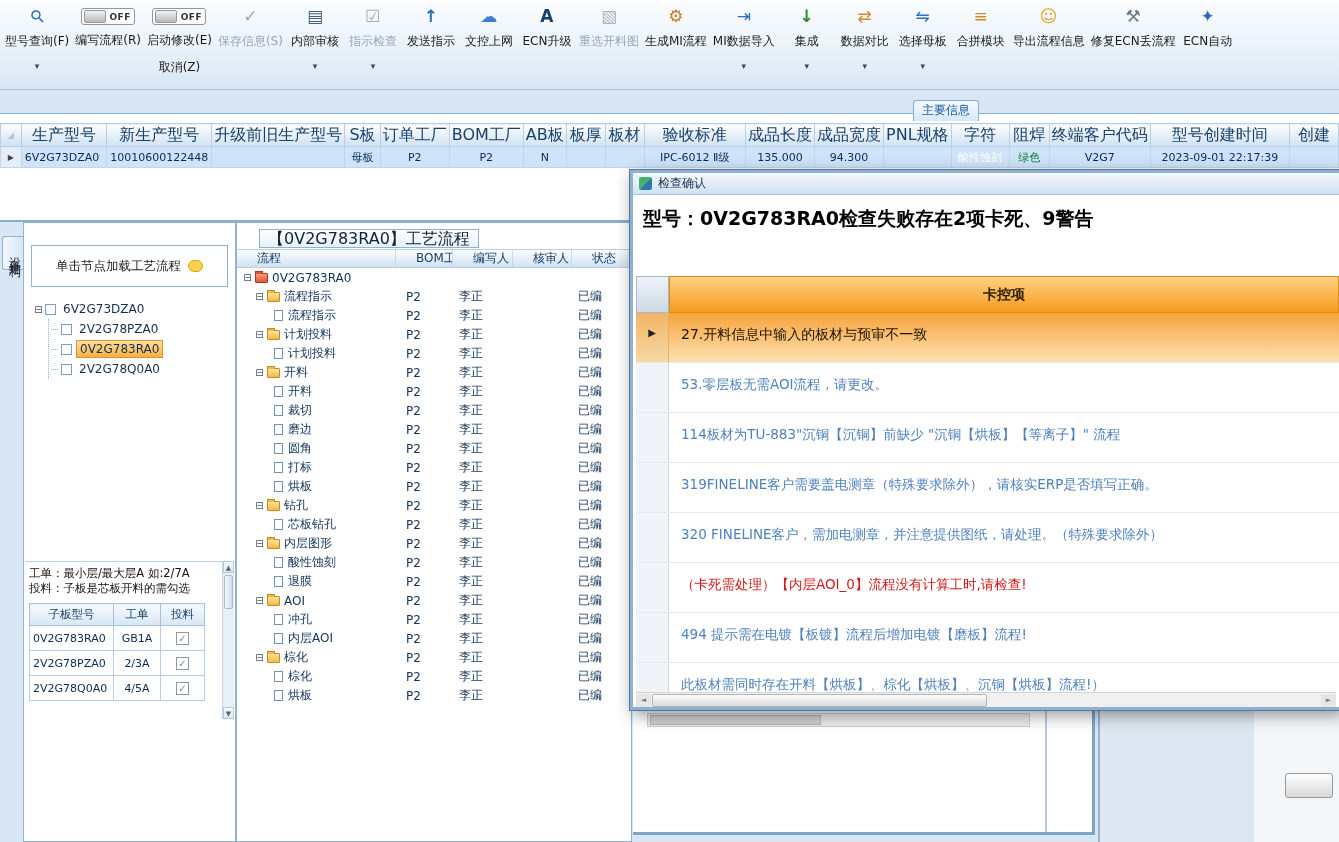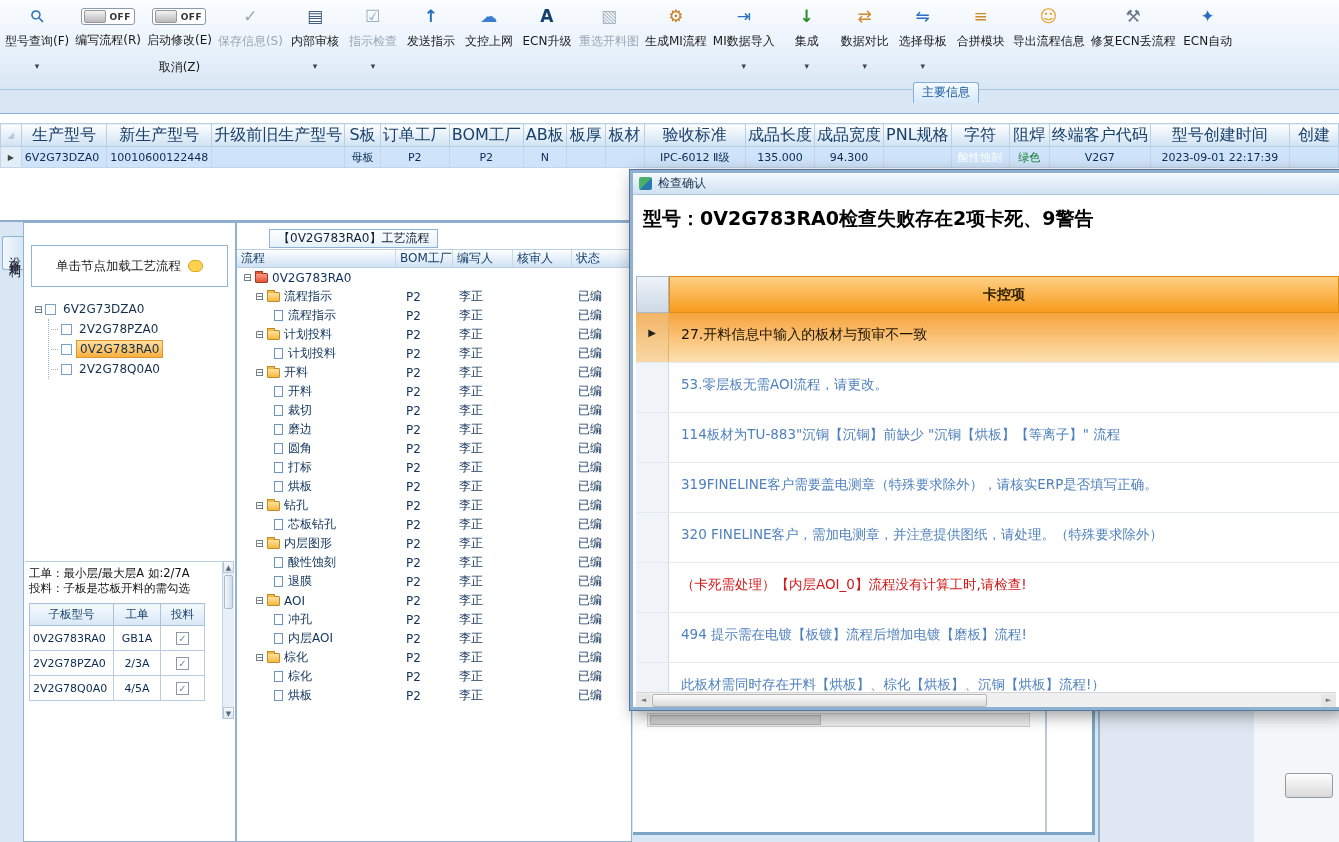--- a/index.html
+++ b/index.html
@@ -13,21 +13,21 @@
   .tb-icon.rot{transform:rotate(-45deg);}
   .tb-label{font-size:12px;white-space:nowrap;margin-top:7px;color:#1a1a1a;}
   .tb-label.sub{margin-top:10px;}
   .tb-item.disabled .tb-label{color:#9aa7b5;}
   .tb-drop{font-size:9px;color:#444;margin-top:12px;line-height:8px;}
   .toggle{width:54px;height:17px;border:1px solid #8899aa;border-radius:3px;background:#fff;display:flex;align-items:center;margin-top:2px;}
   .toggle .knob{width:22px;height:13px;background:linear-gradient(#f2f2f2,#b9b9b9);border:1px solid #979797;margin-left:2px;border-radius:2px;}
   .toggle .txt{flex:1;text-align:center;font-size:9px;font-weight:bold;color:#333;letter-spacing:.5px;}
 
   
-  .tabstrip{position:absolute;top:80px;left:0;width:1234px;height:23px;}
+  .tabstrip{position:absolute;top:98px;left:0;width:1234px;height:23px;}
   .main-tab{position:absolute;left:913px;top:2px;height:21px;min-width:62px;padding:0 8px;background:linear-gradient(#f5fafe,#d7e8f8);border:1px solid #86aed6;border-bottom:none;border-radius:3px 3px 0 0;text-align:center;line-height:19px;color:#1b5a9e;z-index:2;}
   .grid-section{position:absolute;top:113px;left:0;width:1339px;height:109px;background:#fff;border-top:1px solid #86aed6;border-bottom:2px solid #8fadcb;padding-top:9px;}
   table.grid{border-collapse:collapse;table-layout:fixed;}
   .grid th{background:linear-gradient(#fdfeff,#e4eef9 55%,#cfe2f3);border:1px solid #b9cfe4;height:23px;font-weight:normal;color:#17406b;font-size:16px;padding:0 2px;overflow:hidden;white-space:nowrap;}
   .grid td{border:1px solid #c3d5e8;height:21px;font-size:11px;color:#0a2a52;padding:0 3px;overflow:hidden;white-space:nowrap;background:#cfe4fa;}
   .grid td.selcol{background:#e4eef8;text-align:center;font-size:8px;color:#444;}
   .grid th.selcol{font-size:9px;color:#b8c8d8;}
   .grid td.al{text-align:left;} .grid td.ac{text-align:center;}
   .grid td.c-white{color:#ffffff;} .grid td.c-green{color:#0a7a2a;}
 
@@ -55,23 +55,23 @@
   .sub-table td{height:25px;border:1px solid #b9cde2;font-size:11px;color:#0a2a52;padding:0 3px;background:#fff;}
   .sub-table td.ctr{text-align:center;}
   .cbx{display:inline-block;width:13px;height:13px;border:1px solid #8899aa;background:#fff;font-size:10px;line-height:11px;text-align:center;color:#7a8a9a;}
   .side-scroll{position:absolute;right:1px;top:338px;width:12px;bottom:122px;background:#e9eff6;border-left:1px solid #c6d6e6;}
   .sc-arr{display:block;width:11px;height:12px;font-size:7px;line-height:12px;text-align:center;color:#567;background:linear-gradient(#f8fafc,#dde7f0);border:1px solid #b8c8d8;}
   .sc-arr.dn{position:absolute;bottom:0;}
   .sc-thumb{position:absolute;top:14px;left:1px;width:9px;height:34px;background:linear-gradient(90deg,#f4f8fb,#cfdce8);border:1px solid #a9bccd;border-radius:2px;}
 
   
   .mid-panel{position:absolute;top:222px;left:236px;width:396px;height:620px;background:#fff;border:1px solid #8fb2d5;}
-  .mid-tab{position:absolute;top:6px;left:32px;height:19px;line-height:17px;padding:0 8px;background:linear-gradient(#fdfeff,#e7f1fa);border:1px solid #8fb2d5;font-size:12px;color:#123;white-space:nowrap;z-index:2;}
+  .mid-tab{position:absolute;top:6px;left:22px;height:19px;line-height:17px;padding:0 8px;background:linear-gradient(#fdfeff,#e7f1fa);border:1px solid #8fb2d5;font-size:16px;color:#123;white-space:nowrap;z-index:2;}
   .flow-header{position:absolute;top:26px;left:0;right:0;height:19px;display:flex;background:linear-gradient(#fdfeff,#e4eef9 55%,#cfe2f3);border-top:1px solid #b9cfe4;border-bottom:1px solid #b9cfe4;font-size:12px;color:#17406b;}
-  .flow-header span{border-right:1px solid #c6d8ea;display:flex;align-items:center;padding-left:4px;overflow:hidden;white-space:nowrap;}
+  .flow-header span{border-right:1px solid #c6d8ea;display:flex;align-items:center;padding-left:20px;overflow:hidden;white-space:nowrap;}
   .fh-0{width:159px;} .fh-1{width:57px;} .fh-2{width:60px;} .fh-3{width:59px;} .fh-4{flex:1;}
   .flow-rows{position:absolute;top:45px;left:0;right:0;bottom:0;overflow:hidden;}
   .flow-row{display:flex;height:19px;align-items:center;font-size:12px;color:#10325a;}
   .fc-name{width:159px;display:flex;align-items:center;overflow:hidden;white-space:nowrap;}
   .fc-bom{width:57px;padding-left:10px;} .fc-writer{width:60px;padding-left:6px;} .fc-rev{width:59px;} .fc-status{width:55px;padding-left:6px;}
   .folder-icon{display:inline-block;width:13px;height:10px;background:linear-gradient(#ffe2a0,#f5b93e);border:1px solid #c08a28;border-radius:1px;position:relative;margin:0 4px 0 1px;flex:none;}
   .folder-icon::before{content:"";position:absolute;top:-3px;left:-1px;width:6px;height:2px;background:#f5b93e;border:1px solid #c08a28;border-bottom:none;}
   .folder-icon.red{background:linear-gradient(#ff9a80,#e05636);border-color:#a83a20;}
   .folder-icon.red::before{background:#e05636;border-color:#a83a20;}
   .doc-icon{display:inline-block;width:9px;height:11px;background:#fff;border:1px solid #6a93bd;margin:0 5px 0 1px;flex:none;}

